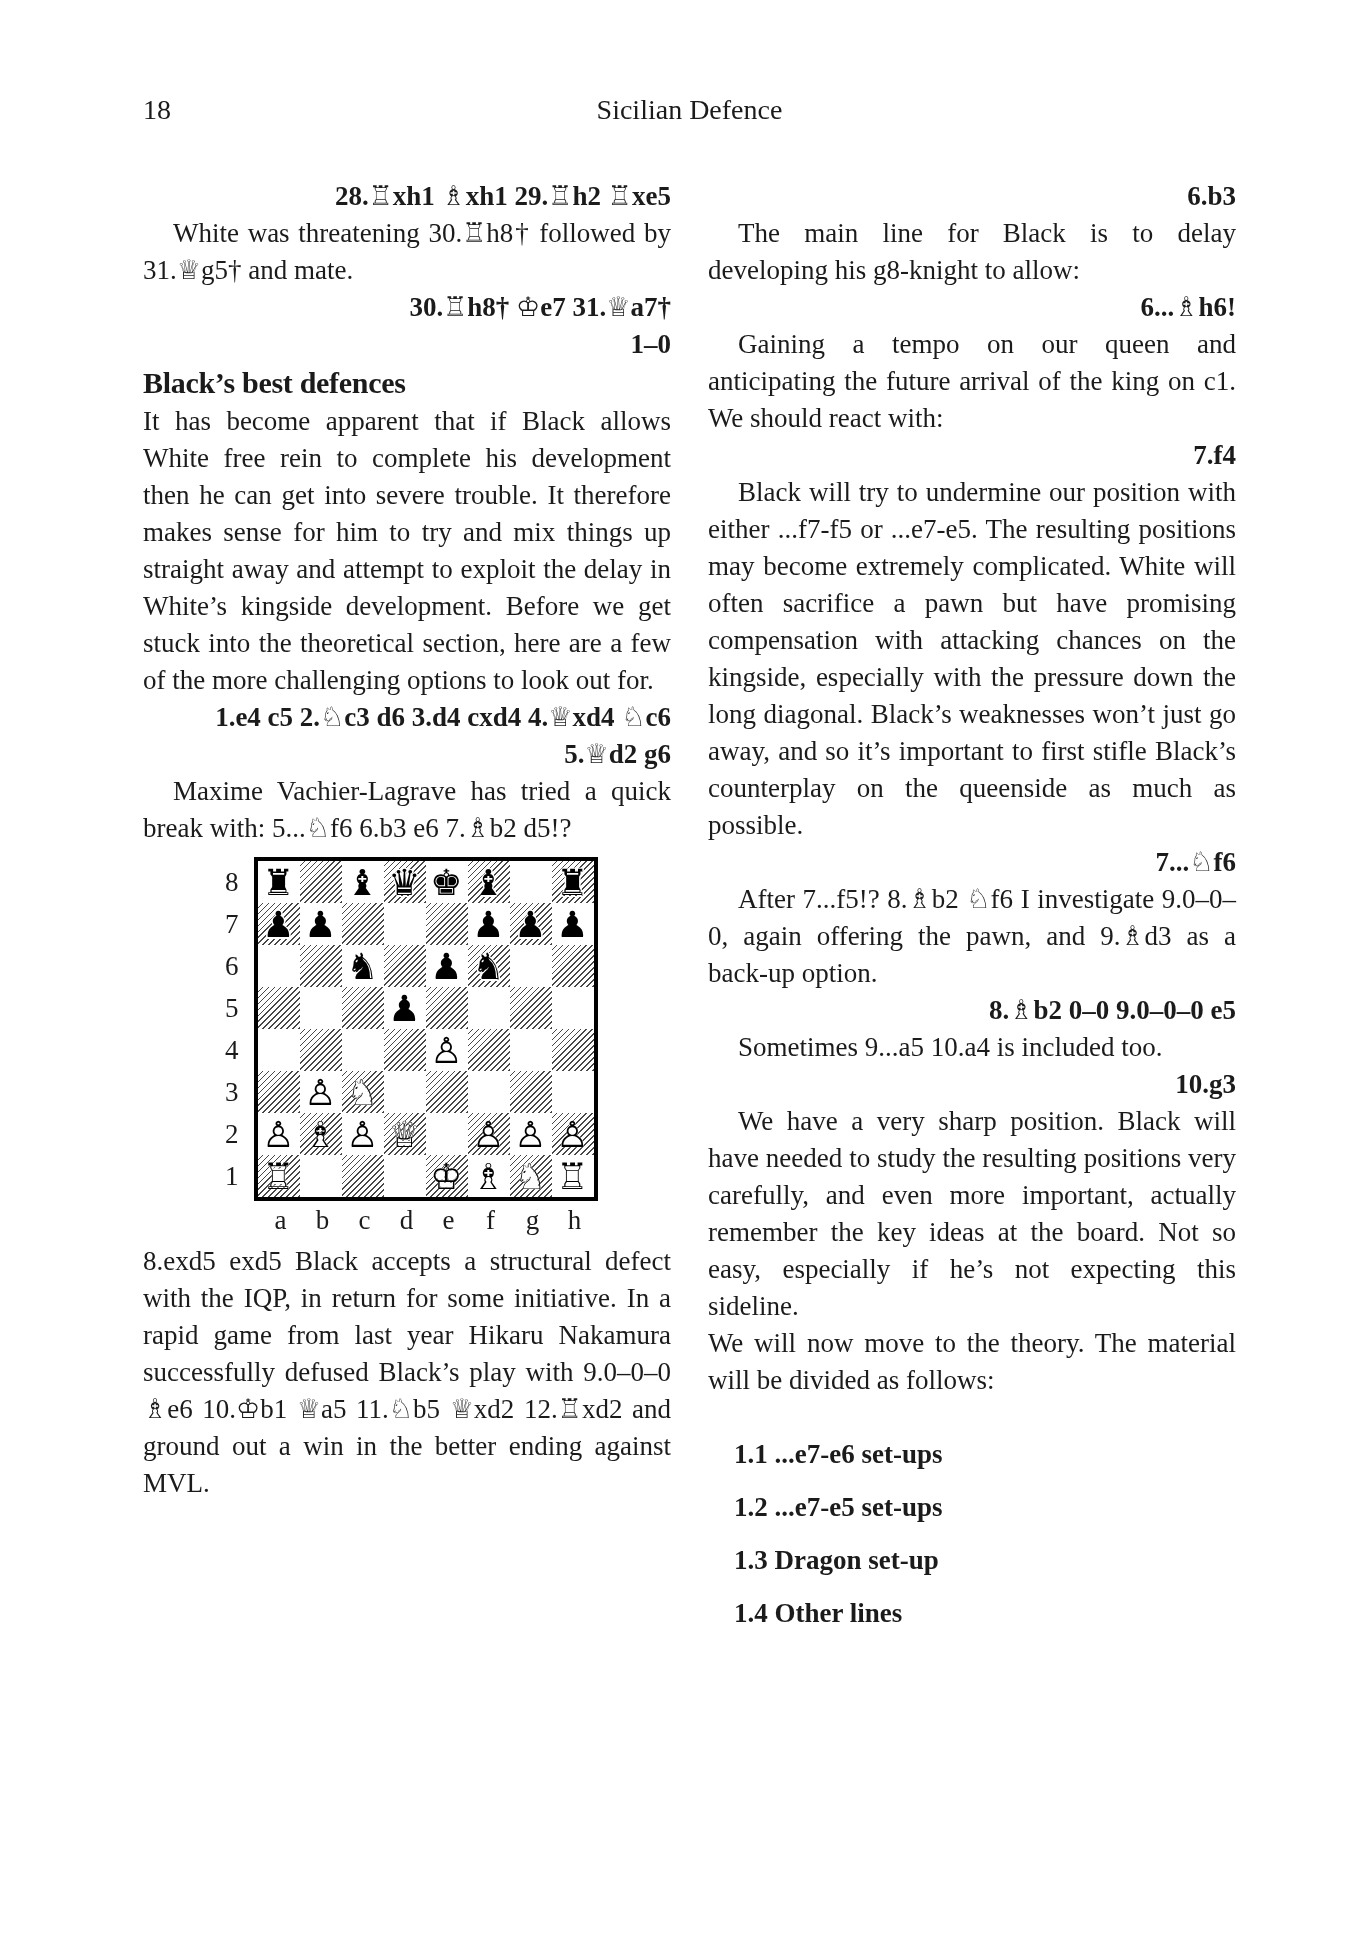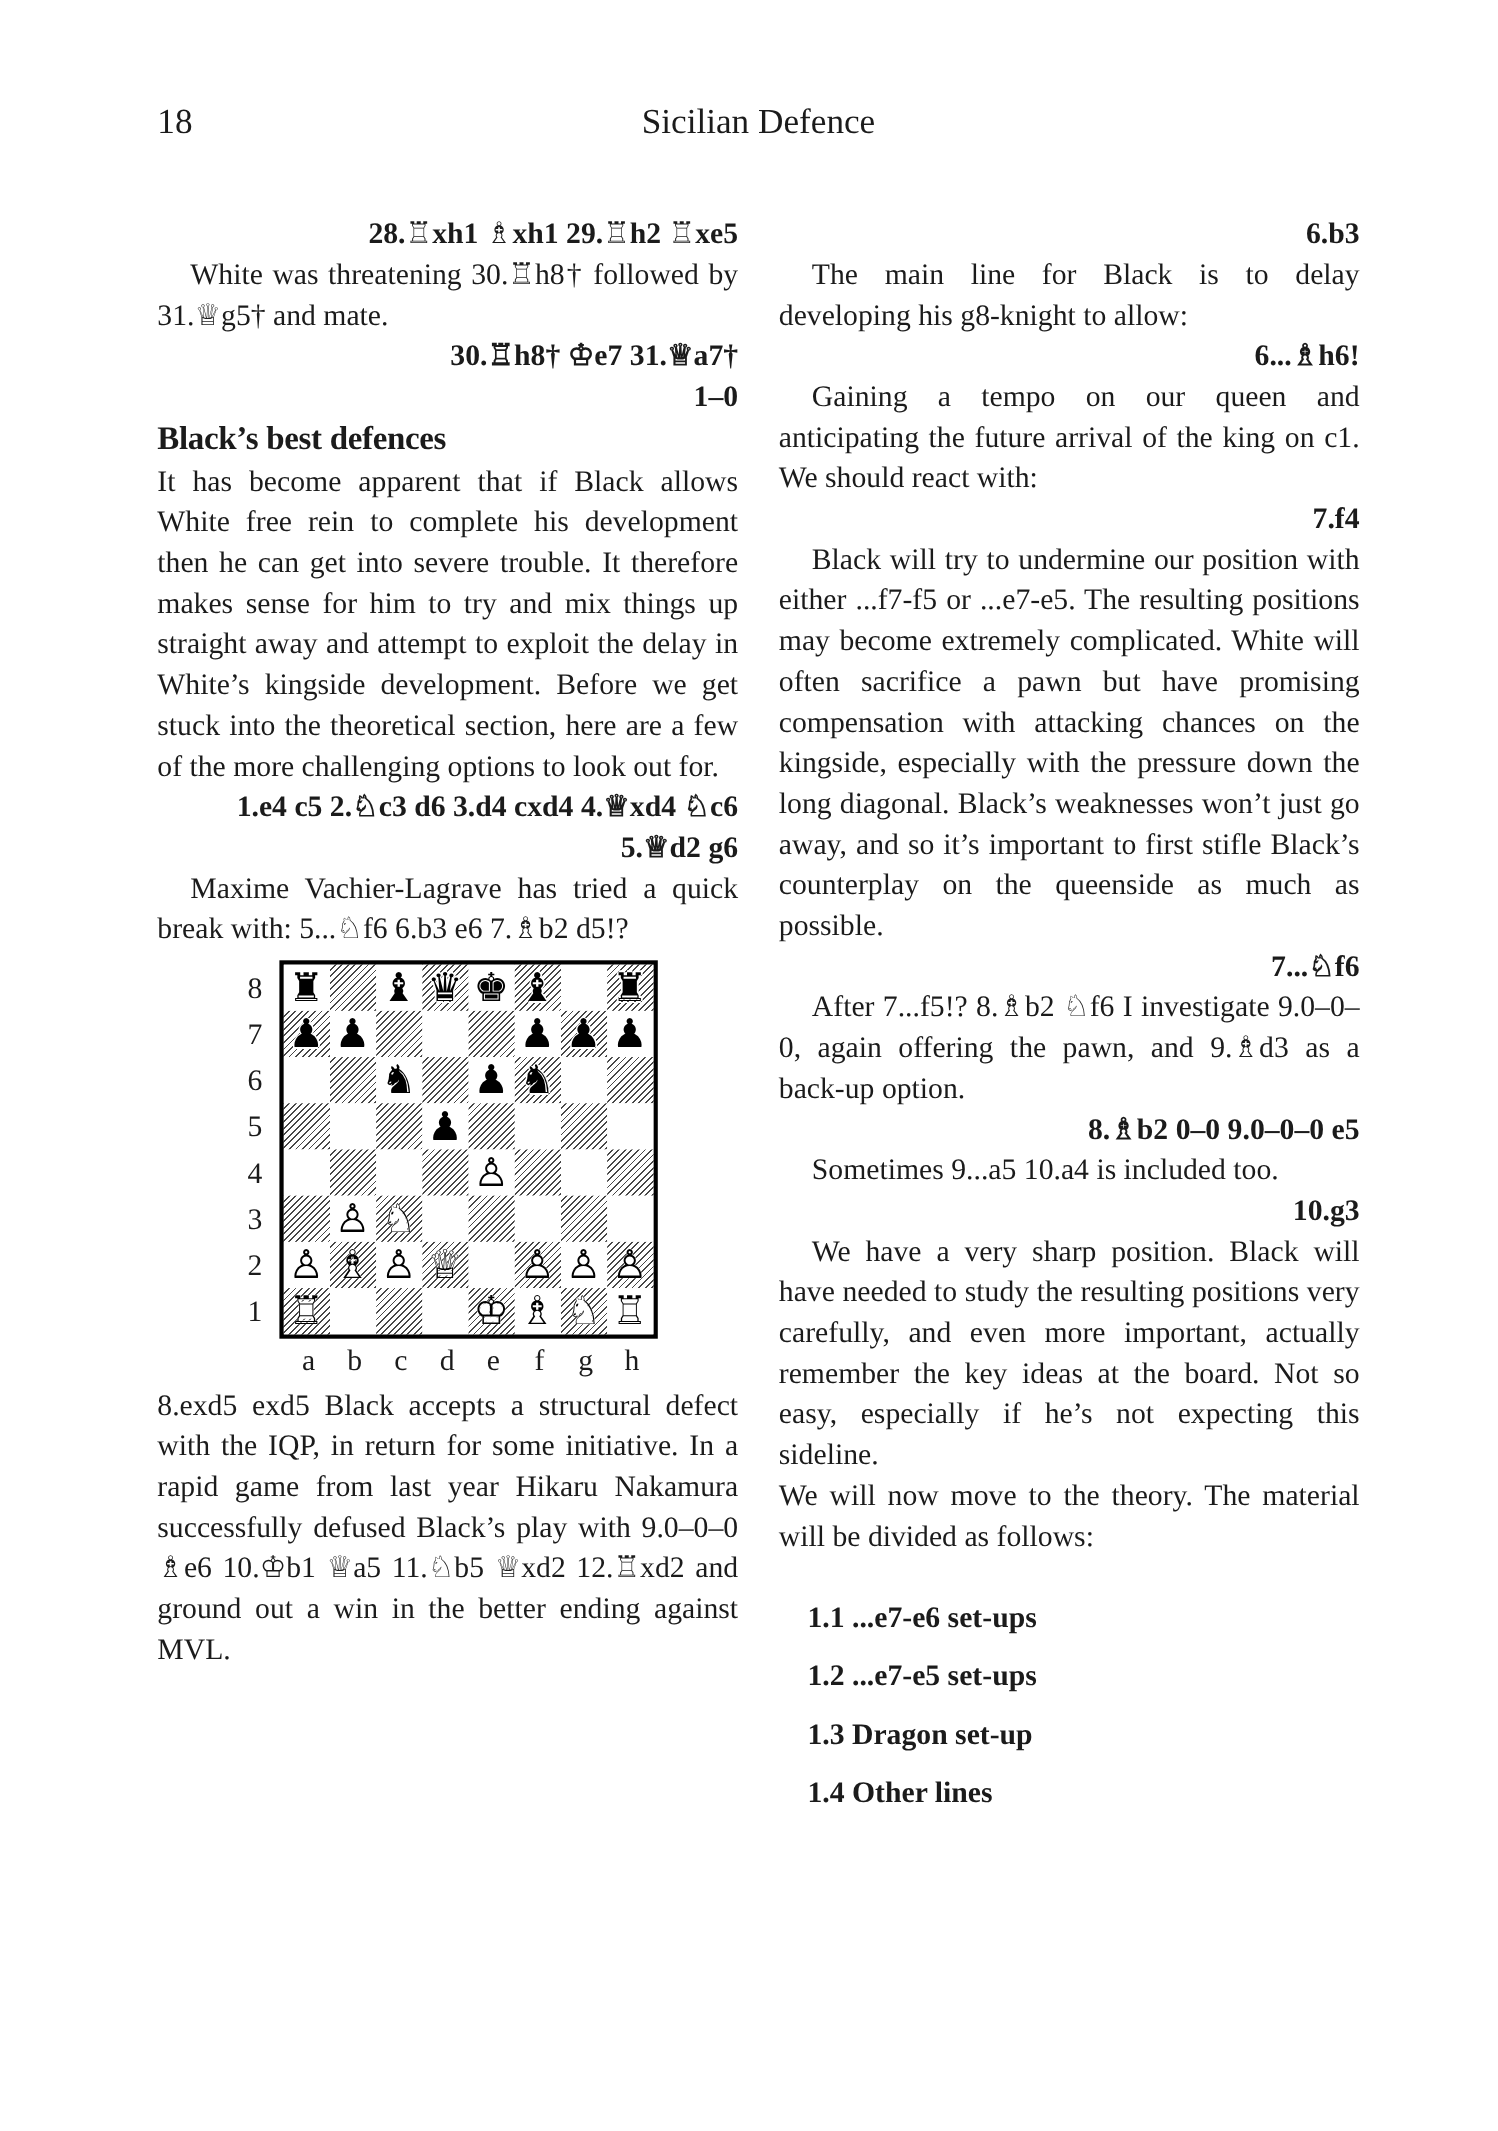--- a/index.html
+++ b/index.html
@@ -6,32 +6,32 @@
   body {
     width: 1362px; height: 1937px;
     background: #ffffff;
     color: #1b1b1b;
     font-family: "Liberation Serif", "DejaVu Serif", serif;
     overflow: hidden;
   }
   .page { padding: 92px 126px 40px 143px; box-sizing: border-box; }
 
   
-  .header { position: relative; height: 36px; margin-bottom: 66px; font-size: 32px; line-height: 36px; }
+  .header { position: relative; height: 36px; margin-bottom: 50px; font-size: 28px; line-height: 36px; }
   .page-num { position: absolute; left: 0; top: 0; }
   .page-title { display: block; text-align: center; }
 
   
   .columns { display: flex; gap: 37px; align-items: flex-start; }
   .col { width: 528px; font-size: 27px; line-height: 37px; text-align: justify; }
   .col p, .col div.line { margin: 0; }
 
   .move { font-weight: 700; text-align: right; font-family: "Liberation Serif", "DejaVu Sans", serif; }
   .ind { text-indent: 30px; }
-  .mt { margin-top: 37px; font-family: Liberation Serif, serif; }
+  .mt { margin-top: 37px; }
   .para { font-family: "Liberation Serif", "DejaVu Sans", serif; }
 
   .section-heading {
     font-weight: 700; font-size: 30px;
     letter-spacing: -0.3px; margin-top: 37px; line-height: 40px;
   }
 
   .toc { margin-top: 37px; padding-left: 26px; font-weight: 700; }
   .toc div { line-height: 37px; text-align: left; margin-top: 16px; }
 

